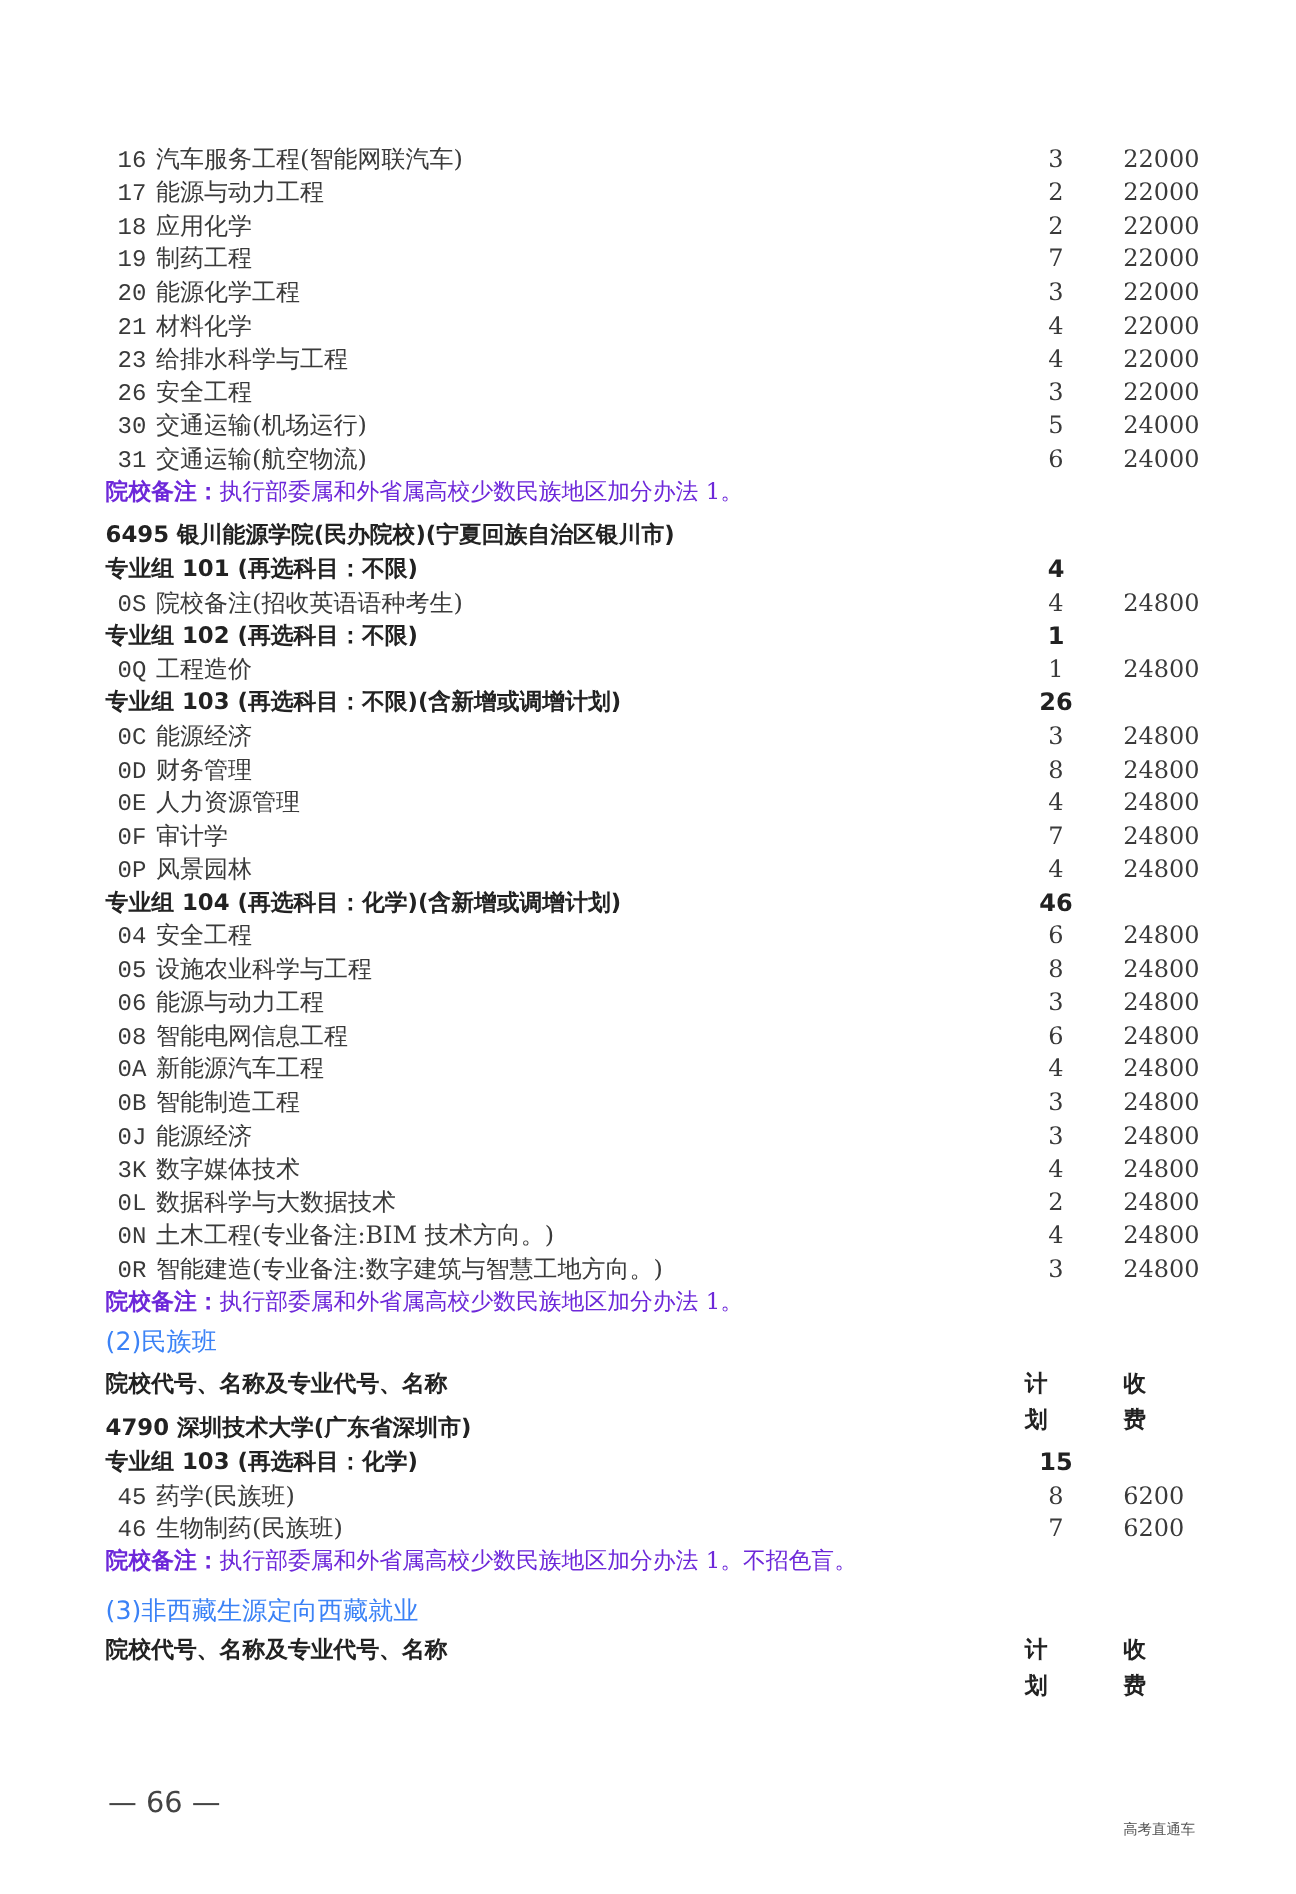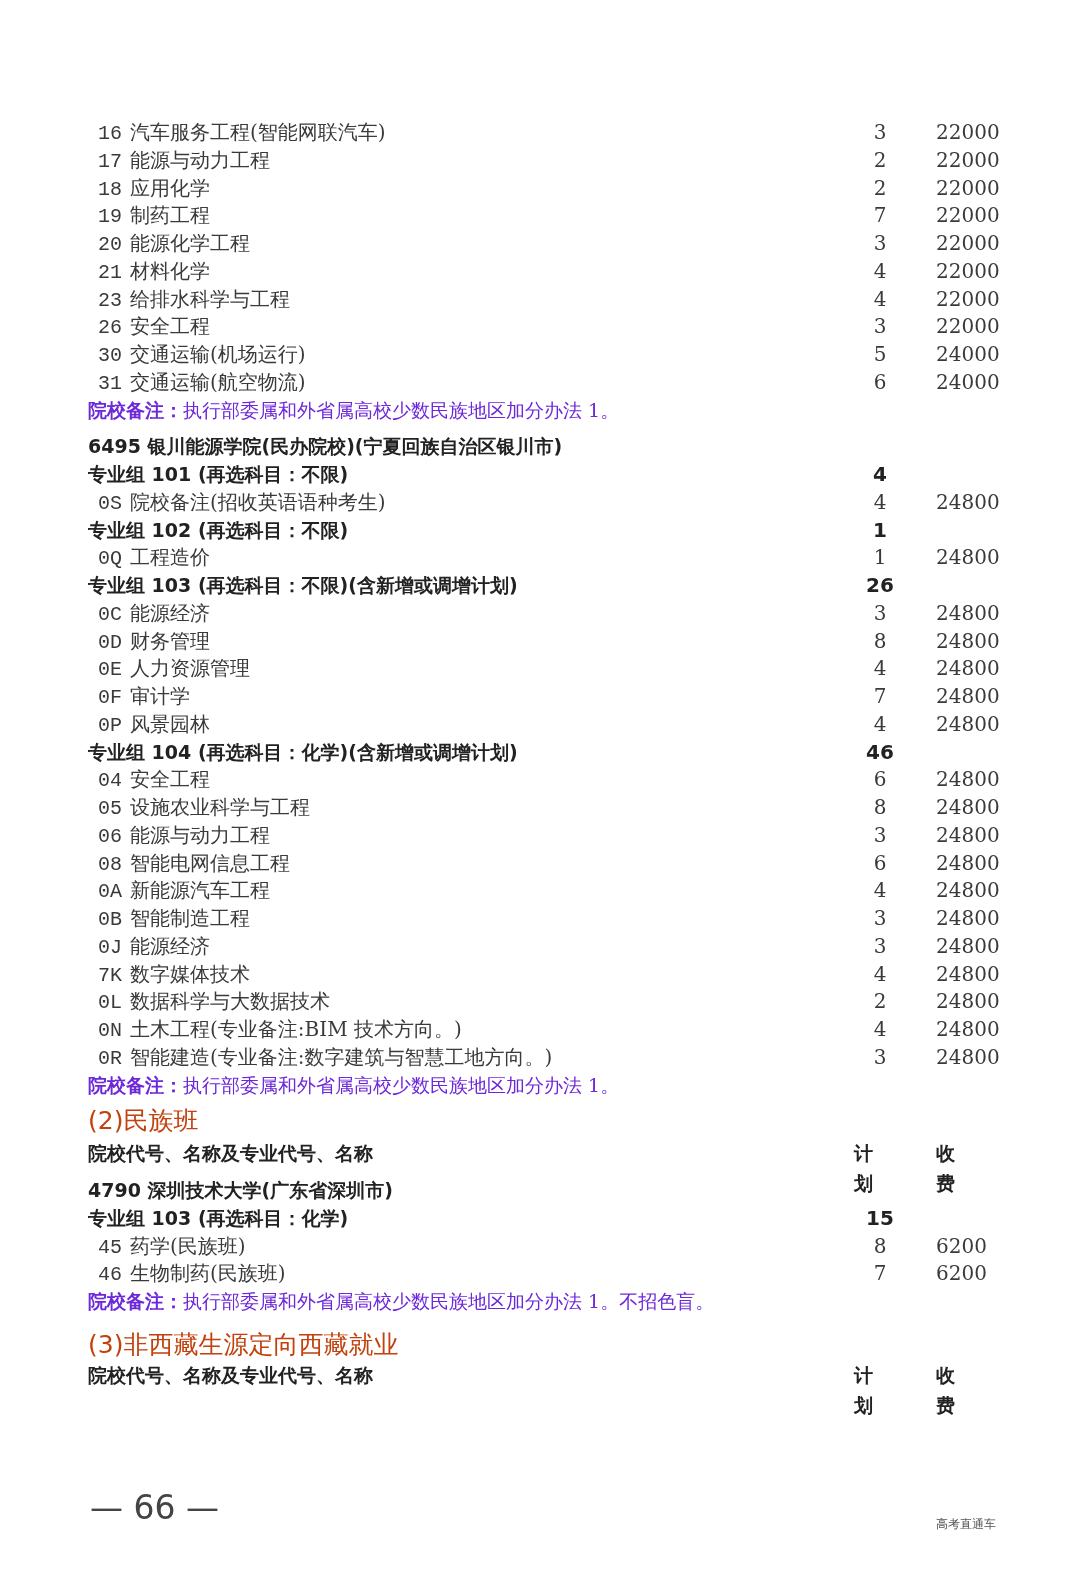--- a/index.html
+++ b/index.html
@@ -7,26 +7,26 @@
          font-family:"DejaVu Serif","Liberation Serif",serif; color:#333; }
   .row { position:absolute; left:0; width:856px; height:28px; line-height:28px; font-size:20px;text-decoration:underline; }
   .row .name { position:absolute; left:98px; white-space:nowrap; color:#3a3a3a; }
   .row .code { font-family:"Liberation Mono","DejaVu Sans Mono",monospace; margin-right:8px; }
   .row .plan { position:absolute; left:860px; width:40px; text-align:center; color:#3a3a3a; }
   .row .fee  { position:absolute; left:936px; color:#3a3a3a; }
   .row.bold .name { left:88px; font-family:"DejaVu Sans","Liberation Sans",sans-serif; font-weight:bold; color:#222; font-size:19px; }
   .row.bold .plan { font-family:"DejaVu Sans","Liberation Sans",sans-serif; font-weight:bold; color:#222; }
   .row.note .name { left:88px; color:#6d28d9; font-size:19px; }
   .row.note .lbl { font-family:"DejaVu Sans","Liberation Sans",sans-serif; font-weight:bold; }
-  .section { position:absolute; left:88px; font-family:"DejaVu Sans","Liberation Sans",sans-serif; font-size:25px; color:#c2410c; }
+  .section { position:absolute; left:88px; font-family:"DejaVu Sans","Liberation Sans",sans-serif; font-size:21px; color:#3b82f6; }
   .hdr { position:absolute; left:0; width:854px; height:30px; line-height:30px; font-family:"DejaVu Sans","Liberation Sans",sans-serif; font-size:19px; font-weight:bold; color:#222; }
   .hdr .l { position:absolute; left:88px; }
   .hdr .p { position:absolute; left:854px; }
   .hdr .f { position:absolute; left:936px; }
-  .pageno { position:absolute; left:90px; top:1488px; font-size:33px; color:#444; font-family:"DejaVu Sans","Liberation Sans",sans-serif; }
+  .pageno { position:absolute; left:90px; top:1488px; font-size:24px; color:#444; font-family:"DejaVu Sans","Liberation Sans",sans-serif; }
   .wm { position:absolute; left:936px; top:1516px; font-size:12px; color:#555; font-family:"DejaVu Sans","Liberation Sans",sans-serif; }
 </style>
 </head>
 <body>
 
 <div id="doc">
     <div class="row " style="top: 118px;">
       <span class="name"><span class="code">16</span><span class="txt">汽车服务工程(智能网联汽车)</span></span>
       <span class="plan">3</span>
       <span class="fee">22000</span>
@@ -162,21 +162,21 @@
       <span class="name"><span class="code">0B</span><span class="txt">智能制造工程</span></span>
       <span class="plan">3</span>
       <span class="fee">24800</span>
     </div>
     <div class="row " style="top: 931.75px;">
       <span class="name"><span class="code">0J</span><span class="txt">能源经济</span></span>
       <span class="plan">3</span>
       <span class="fee">24800</span>
     </div>
     <div class="row " style="top: 959.5px;">
-      <span class="name"><span class="code">7K</span><span class="txt">数字媒体技术</span></span>
+      <span class="name"><span class="code">3K</span><span class="txt">数字媒体技术</span></span>
       <span class="plan">4</span>
       <span class="fee">24800</span>
     </div>
     <div class="row " style="top: 987.25px;">
       <span class="name"><span class="code">0L</span><span class="txt">数据科学与大数据技术</span></span>
       <span class="plan">2</span>
       <span class="fee">24800</span>
     </div>
     <div class="row " style="top: 1015px;">
       <span class="name"><span class="code">0N</span><span class="txt">土木工程(专业备注:BIM 技术方向。)</span></span>

